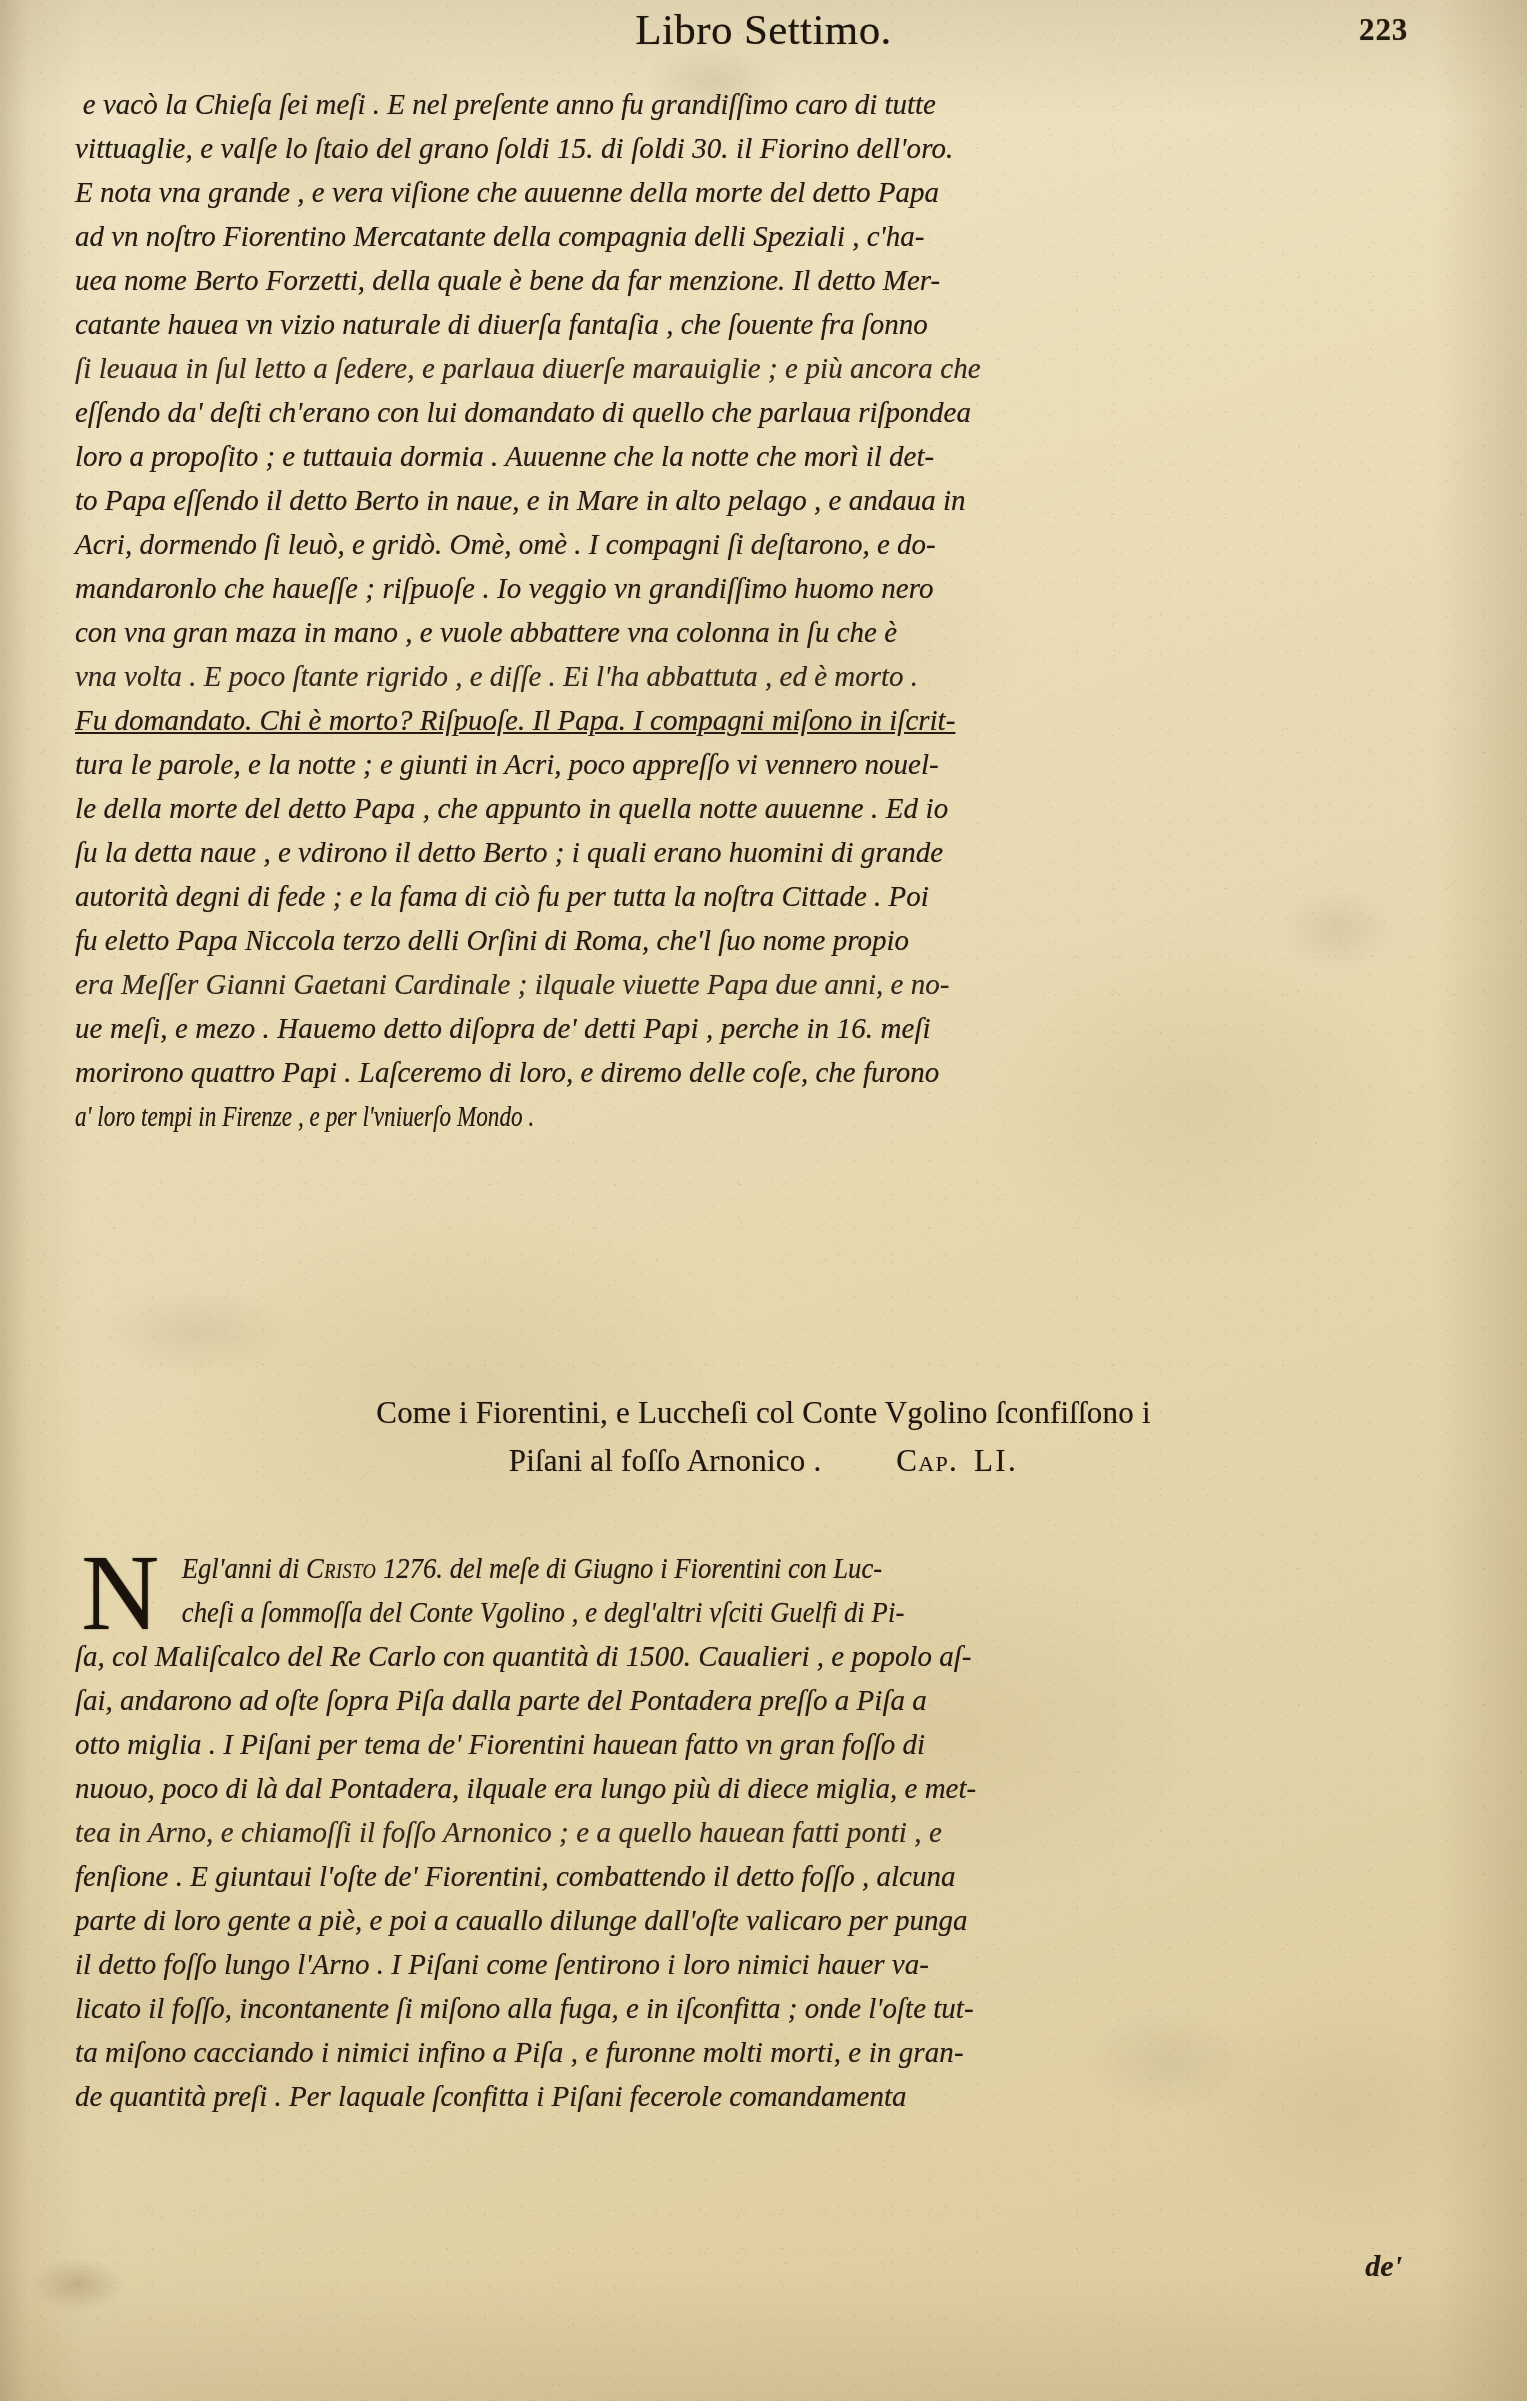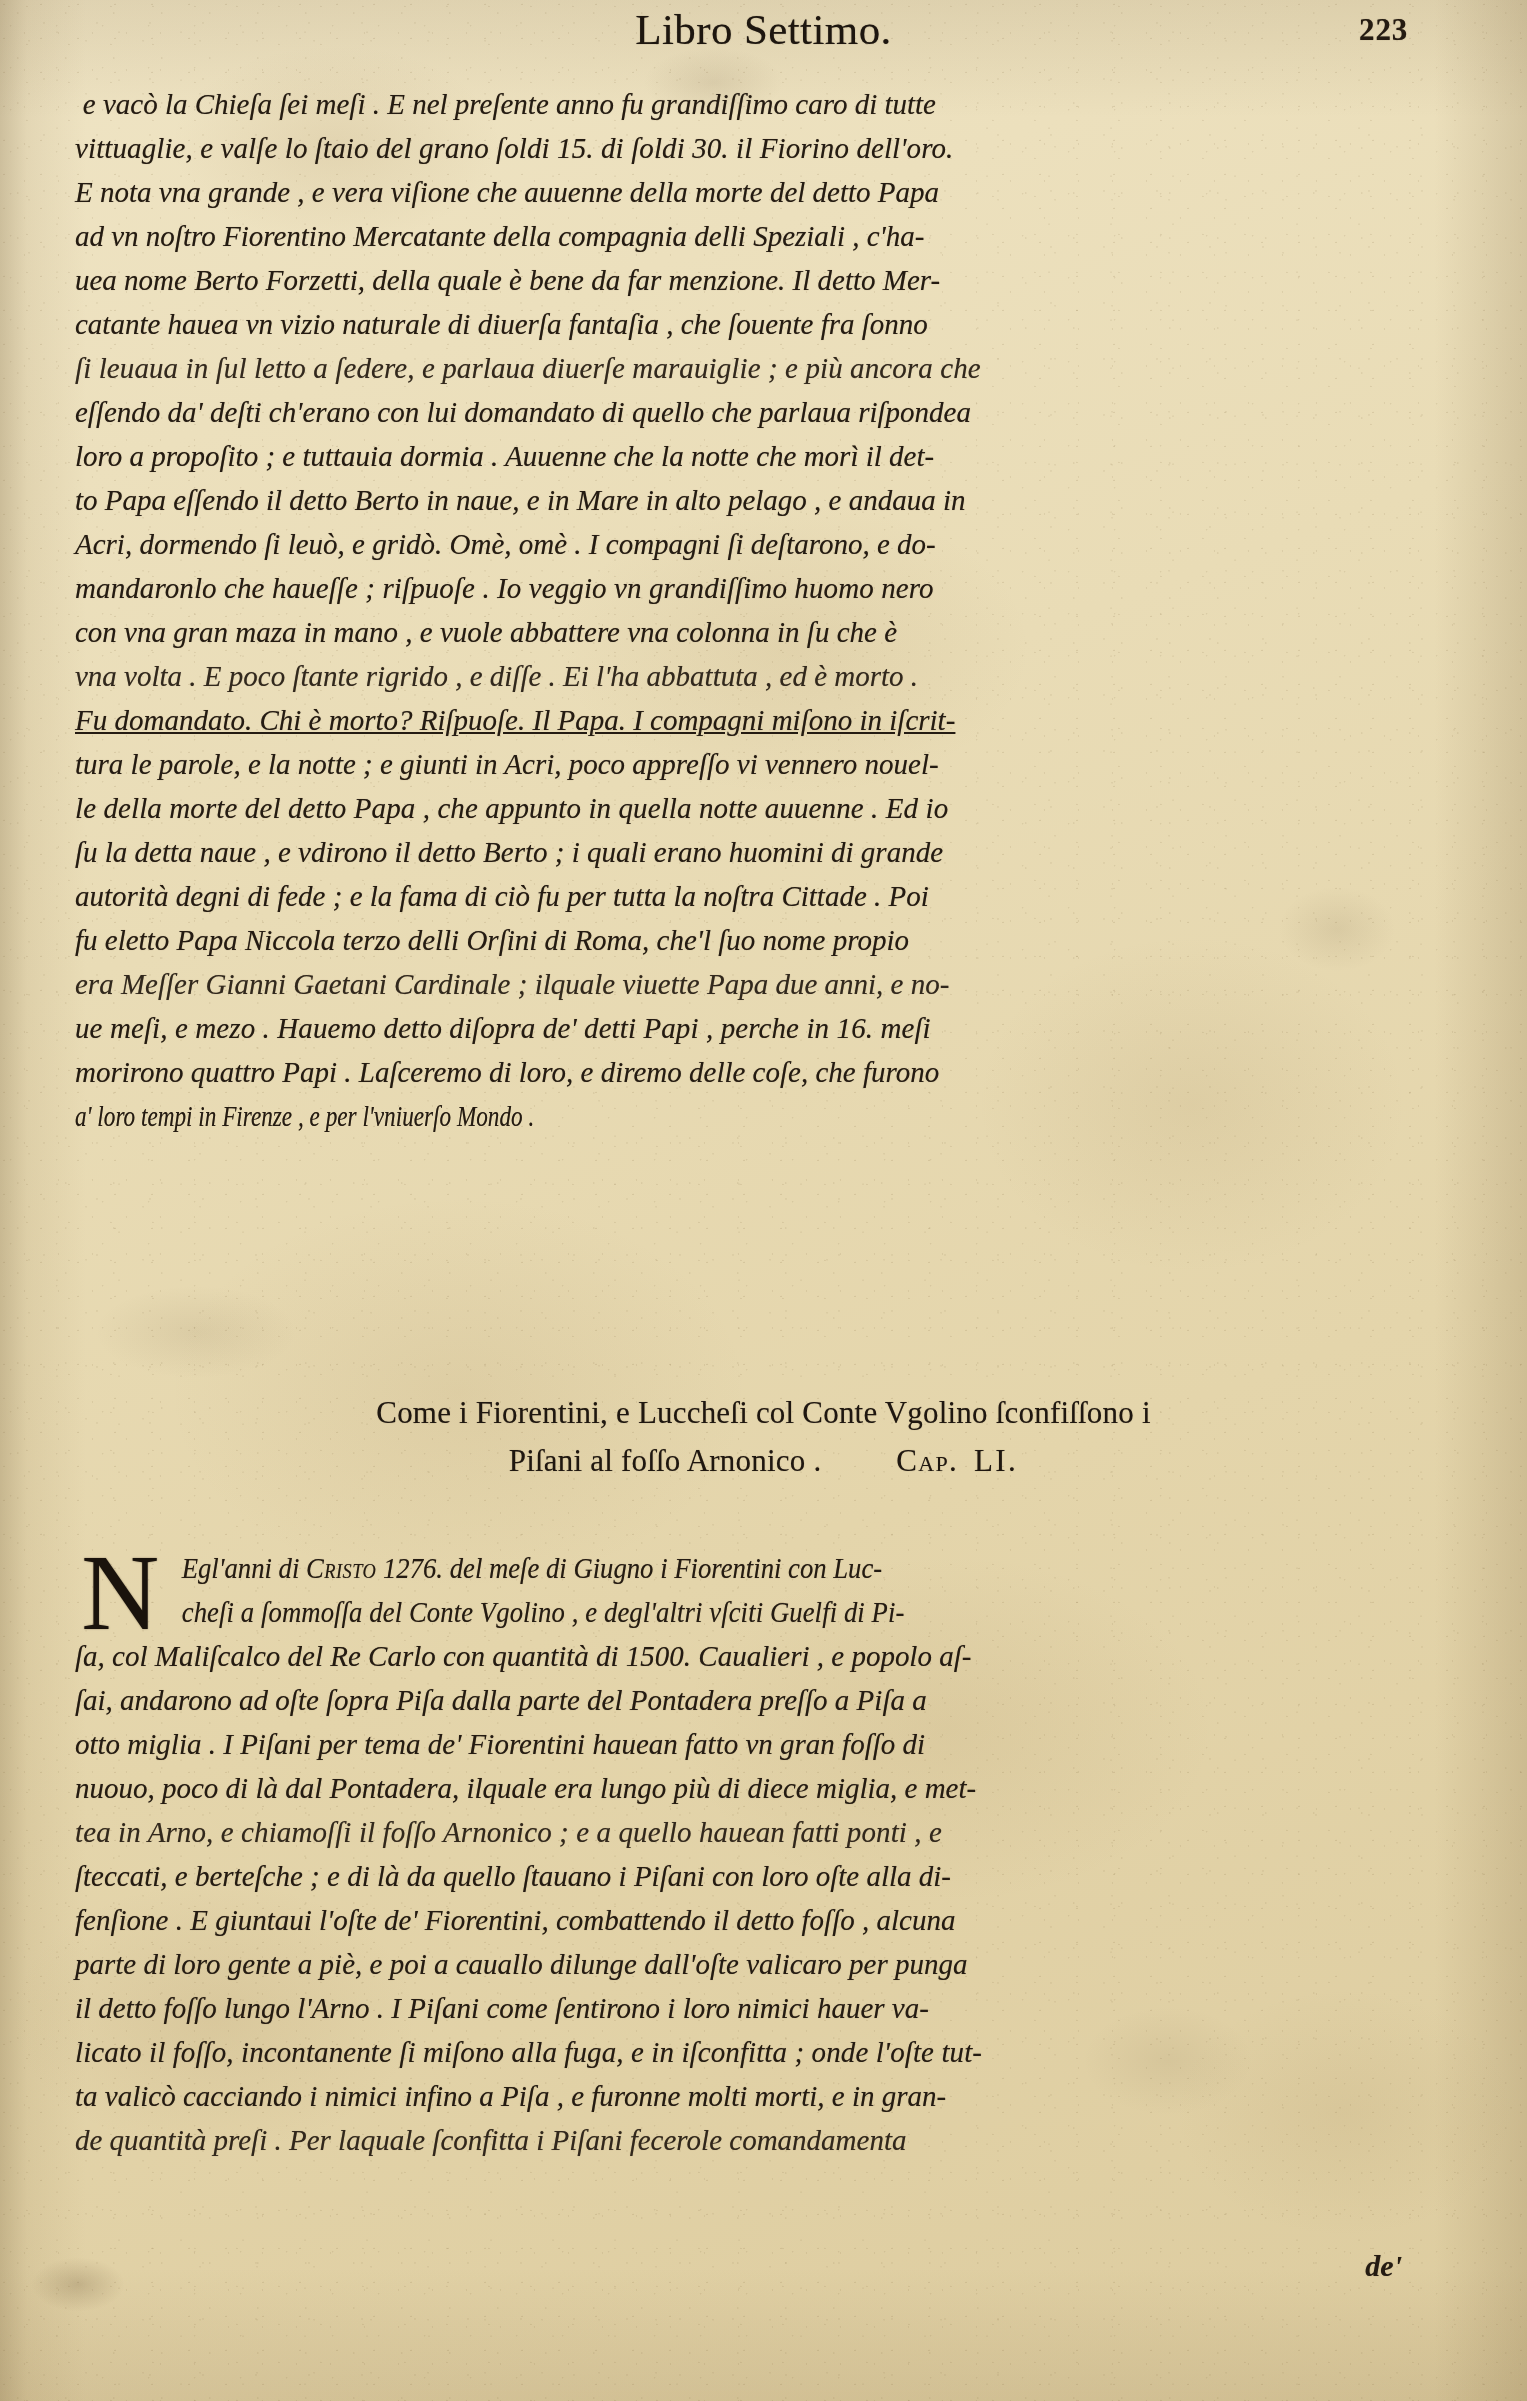--- a/index.html
+++ b/index.html
@@ -236,26 +236,25 @@
     <div class="dropcap">N</div>
 
     <div class="para" id="para-two">
         <span class="ln" style="transform: scaleX(0.92);">Egl'anni di <span class="smallcaps">Cristo</span> 1276. del meſe di Giugno i Fiorentini con Luc-</span>
         <span class="ln" style="transform: scaleX(0.92);">cheſi a ſommoſſa del Conte Vgolino , e degl'altri vſciti Guelfi di Pi-</span>
         <span class="ln" style="transform: scaleX(0.9999);">ſa, col Maliſcalco del Re Carlo con quantità di 1500. Caualieri , e popolo aſ-</span>
         <span class="ln" style="transform: scaleX(1);">ſai, andarono ad oſte ſopra Piſa dalla parte del Pontadera preſſo a Piſa a</span>
         <span class="ln" style="transform: scaleX(1);">otto miglia . I Piſani per tema de' Fiorentini hauean fatto vn gran foſſo di</span>
         <span class="ln" style="transform: scaleX(0.9999);">nuouo, poco di là dal Pontadera, ilquale era lungo più di diece miglia, e met-</span>
         <span class="ln" style="transform: scaleX(1);">tea in Arno, e chiamoſſi il foſſo Arnonico ; e a quello hauean fatti ponti , e</span>
-        <span class="ln" style="transform: scaleX(1);">ſteccati, e berteſche ; e di là da quello ſtauano i Piſani con loro oſte alla di-</span>
         <span class="ln" style="transform: scaleX(1);">fenſione . E giuntaui l'oſte de' Fiorentini, combattendo il detto foſſo , alcuna</span>
         <span class="ln" style="transform: scaleX(1);">parte di loro gente a piè, e poi a cauallo dilunge dall'oſte valicaro per punga</span>
         <span class="ln" style="transform: scaleX(1);">il detto foſſo lungo l'Arno . I Piſani come ſentirono i loro nimici hauer va-</span>
         <span class="ln" style="transform: scaleX(0.9999);">licato il foſſo, incontanente ſi miſono alla fuga, e in iſconfitta ; onde l'oſte tut-</span>
-        <span class="ln" style="transform: scaleX(1);">ta valicò cacciando i nimici infino a Piſa , e furonne molti morti, e in gran-</span>
+        <span class="ln" style="transform: scaleX(1);">ta miſono cacciando i nimici infino a Piſa , e furonne molti morti, e in gran-</span>
         <span class="ln" style="transform: scaleX(1);">de quantità preſi . Per laquale ſconfitta i Piſani fecerole comandamenta</span>
       </div>
 
     <div class="catchword">de'</div>
 
   </div>
 </div>
 
 
 </body></html>

